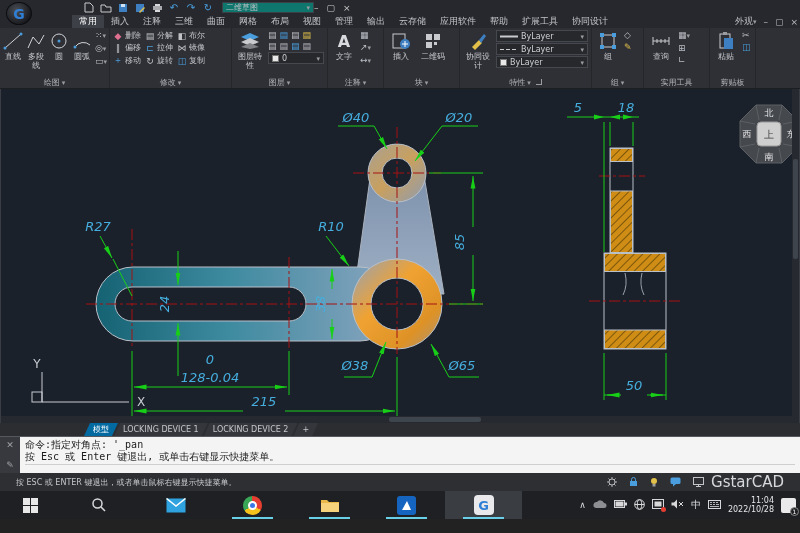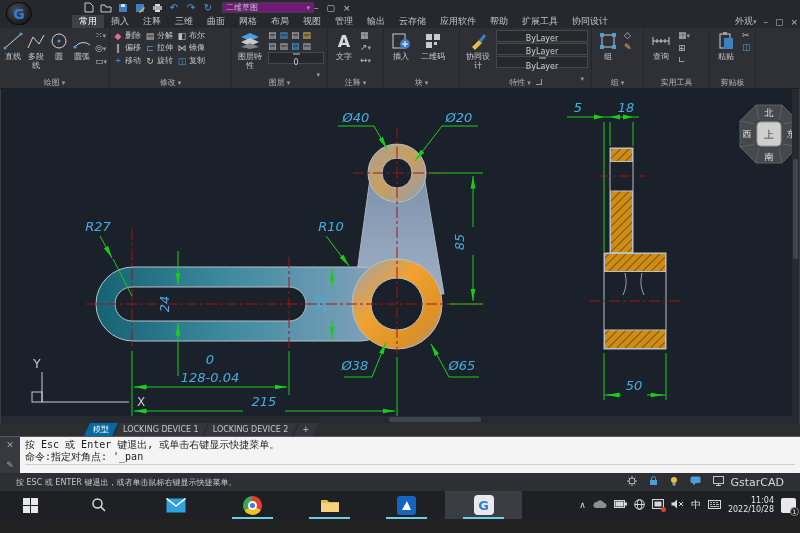--- a/index.html
+++ b/index.html
@@ -10,21 +10,21 @@
   
   .titlebar { height:15px; background:#26282d; display:flex; align-items:center; color:#c9c9c9;
     font-size:9px; padding-left:83px; position:relative; }
   .logo { position:absolute; left:6px; top:2px; width:44px; height:23px; z-index:5; }
   .logo .gbadge { width:26px; height:23px; border-radius:50%; background:radial-gradient(circle at 40% 35%, #4a4e55, #17181c 75%);
     display:flex; align-items:center; justify-content:center; color:#2f7fd6; font-weight:bold; font-size:14px;
     border:1px solid #0c0d10; }
   .qat { display:flex; align-items:center; gap:5px; }
   .qat .qi { width:12px; height:12px; display:flex; align-items:center; justify-content:center; font-size:10px; }
   .blue { color:#4a9ede; }
-  .ws-field { margin-left:8px; width:92px; height:11px; background:#701a75; border:1px solid #3c3f45;
+  .ws-field { margin-left:8px; width:92px; height:11px; background:#0f766e; border:1px solid #3c3f45;
     color:#bfc2c6; font-size:8px; display:flex; align-items:center; justify-content:space-between; padding:0 3px; }
   .title-text { flex:1; text-align:center; color:#cfd1d4; font-size:9px; white-space:nowrap; overflow:hidden; }
   .winctl { display:flex; gap:8px; padding-right:6px; color:#c9c9c9; font-size:9px; }
 
   
   .menubar { height:13px; background:#26282d; display:flex; align-items:stretch; padding-left:72px;
     font-size:9px; color:#c2c4c8; }
   .mtab { padding:0 7px; display:flex; align-items:center; cursor:default; white-space:nowrap; }
   .mtab.active { background:#3d4046; color:#fff; }
   .menuright { margin-left:auto; display:flex; gap:7px; align-items:center; padding-right:2px; color:#b9bbbf; }
@@ -36,21 +36,21 @@
   .plabel { height:12px; font-size:8px; color:#aeb0b4; display:flex; align-items:center; justify-content:center; gap:2px; }
   .caret::after { content:"▾"; font-size:7px; color:#9a9ca0; }
   .bigbtn { display:flex; flex-direction:column; align-items:center; width:26px; }
   .bigbtn .bicon { height:22px; display:flex; align-items:center; justify-content:center; }
   .bigbtn .blabel { font-size:8px; color:#c6c8cc; text-align:center; line-height:9px; }
   .mini { font-size:9px; line-height:10px; color:#b9bcc2; }
   .mgrid { display:grid; grid-template-columns:auto auto auto; gap:1px 4px; font-size:8px; color:#c0c2c6; }
   .mitem { display:flex; align-items:center; gap:2px; }
   .mitem .mic { font-size:9px; width:10px; text-align:center; }
   .field { background:#26282c; border:1px solid #45484e; color:#cfd1d5; font-size:8px;
-    display:flex; align-items:center; gap:3px; padding:0 3px; height:12px;flex-direction:column; }
+    display:flex; align-items:center; gap:3px; padding:0 3px; height:12px; }
   .sw { width:7px; height:7px; background:#e8e8e8; border:1px solid #777; }
   .dlaunch { width:6px; height:6px; border-right:1px solid #9a9ca0; border-bottom:1px solid #9a9ca0; margin-left:3px; }
 
   
   .filetabs { height:15px; background:#202226; display:flex; align-items:flex-end; padding-left:24px; }
   .ftab { background:#393c41; color:#d6d8da; font-size:9px; padding:1px 8px; display:flex; gap:6px;
     align-items:center; border:1px solid #4a4d52; border-bottom:none; border-radius:2px 2px 0 0; height:14px; }
   .xicon::after { content:"×"; color:#b5b7bb; font-size:9px; }
 
   
@@ -65,21 +65,21 @@
   .cmd { height:37px; display:flex; background:#f4f4f4; border-top:1px solid #55585e; }
   .cmdstrip { width:20px; background:#37393e; display:flex; flex-direction:column; align-items:center;
     justify-content:space-between; padding:3px 0; color:#9fa1a5; font-size:9px; }
   .cmdtext { flex:1; font-family:"DejaVu Sans Mono", monospace; font-size:10px; color:#1d1d1f; padding:2px 5px; }
   .cmdtext .cline { line-height:12px; white-space:nowrap; }
   .cmdinput { border-top:1px solid #cfcfcf; height:10px; margin-top:1px; }
 
   
   .statusbar { height:18px; background:#2d2f33; display:flex; align-items:center; padding:0 16px;
     color:#c3c5c9; font-size:8px; }
-  .statusbar .brandtxt { color:#d6d8da; font-size:11px; margin-left:4px; }
+  .statusbar .brandtxt { color:#d6d8da; font-size:15px; margin-left:4px; }
   .sico { display:flex; align-items:center; margin-left:6px; }
 
   
   .taskbar { height:28px; background:#1e2023; display:flex; align-items:stretch; color:#e8e8e8; }
   .tcell { width:77px; display:flex; align-items:center; justify-content:center; position:relative; }
   .tcell.start { width:60px; }
   .tcell .runbar { position:absolute; bottom:0; left:18px; right:18px; height:2px; background:#6ad0e8; }
   .tcell.activeapp { background:#3a3d42; }
   .winlogo { display:grid; grid-template-columns:7px 7px; grid-template-rows:7px 7px; gap:1px; }
   .winlogo div { background:#e8e8e8; }
@@ -632,22 +632,22 @@
     <div class="ltab">LOCKING DEVICE 2</div>
     <div class="ltab">+</div>
   </div>
 
   <div class="cmd">
     <div class="cmdstrip">
       <span>✕</span>
       <span>✎</span>
     </div>
     <div class="cmdtext">
+      <div class="cline">命令:指定对角点: '_pan</div>
       <div class="cline">按 Esc 或 Enter 键退出, 或单击右键显示快捷菜单。</div>
-      <div class="cline">命令:指定对角点: '_pan</div>
       <div class="cmdinput"></div>
     </div>
   </div>
 
   <div class="statusbar">
     <span>按 ESC 或 ENTER 键退出，或者单击鼠标右键显示快捷菜单。</span>
     <span style="margin-left:auto">
       <span style="display:inline-flex;align-items:center;gap:6px">
         <span class="sico">
             <svg width="10" height="10">

